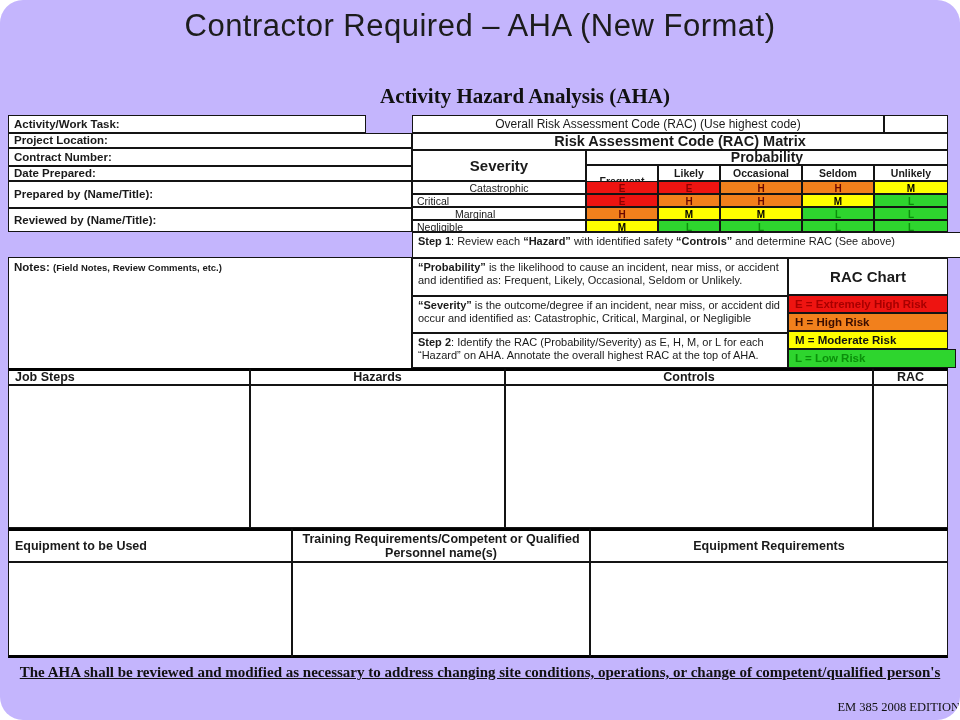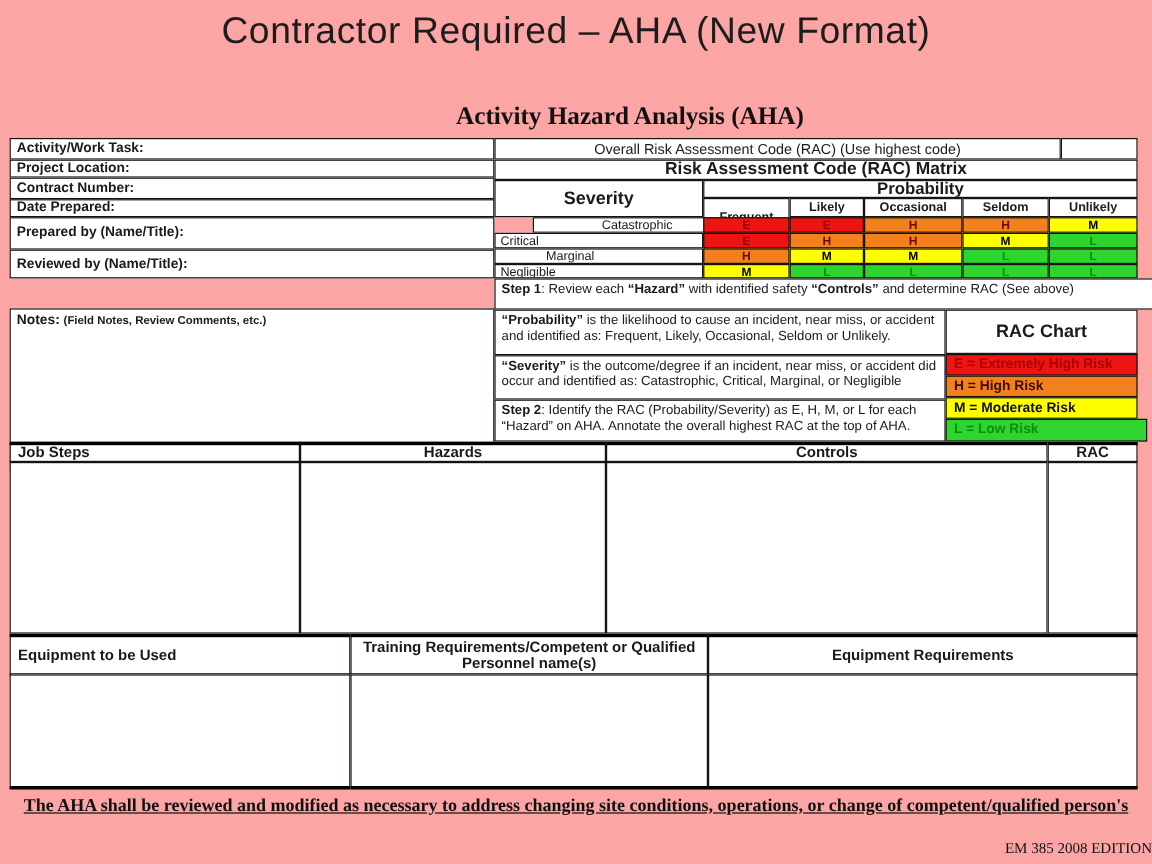--- a/index.html
+++ b/index.html
@@ -1,17 +1,17 @@
 <!DOCTYPE html>
 <html><head>
 <meta charset="utf-8">
 <style>
   html,body{margin:0;padding:0;background:#fff;}
-  .slide{position:relative;width:960px;height:720px;background:#fca5a5;overflow:hidden;
-         font-family:"Liberation Sans",sans-serif;color:#1a1a1a;}
+  .slide{position:relative;width:960px;height:720px;background:#c4b5fd;overflow:hidden;
+         font-family:"Liberation Sans",sans-serif;color:#1a1a1a;border-radius:23px;}
   .slide-title{position:absolute;top:8px;left:0;width:960px;text-align:center;
                font-size:31px;font-weight:400;color:#1c1c1c;letter-spacing:0.5px;}
   .form-heading{position:absolute;top:84px;left:90px;right:0;text-align:center;
                 font-family:"Liberation Serif",serif;font-weight:bold;font-size:21px;color:#111;}
   .form{position:absolute;left:8px;top:115px;width:940px;height:543px;}
   .cell{position:absolute;box-sizing:border-box;border:1px solid #141414;background:#fff;
         font-size:11.5px;line-height:13px;overflow:hidden;}
   .vcenter{display:flex;align-items:center;}
   .hcenter{display:flex;align-items:center;justify-content:center;text-align:center;}
   .lbl{font-weight:bold;padding-left:5px;}
@@ -41,21 +41,21 @@
 </head>
 <body>
 
 <div class="slide">
 
   <div class="slide-title">Contractor Required – AHA (New Format)</div>
   <div class="form-heading">Activity Hazard Analysis (AHA)</div>
 
   <div class="form">
 
-    <div class="cell vcenter lbl" style="left:0;top:0;width:404px;height:18px;">Activity/Work Task:</div>
+    <div class="cell vcenter lbl" style="left:0;top:0;width:358px;height:18px;">Activity/Work Task:</div>
     <div class="cell vcenter lbl" style="left:0;top:18px;width:404px;height:15px;">Project Location:</div>
     <div class="cell vcenter lbl" style="left:0;top:33px;width:404px;height:18px;">Contract Number:</div>
     <div class="cell vcenter lbl" style="left:0;top:51px;width:404px;height:15px;">Date Prepared:</div>
     <div class="cell vcenter lbl" style="left:0;top:66px;width:404px;height:27px;">Prepared by (Name/Title):</div>
     <div class="cell vcenter lbl" style="left:0;top:93px;width:404px;height:24px;">Reviewed by (Name/Title):</div>
     <div class="cell notes-cell" style="left:0;top:117px;width:404px;height:136px;margin-top:25px;">
       <span class="notes-lbl">Notes:</span>
       <span class="notes-hint">(Field Notes, Review Comments, etc.)</span>
     </div>
 
@@ -65,21 +65,21 @@
     <div class="cell hcenter mtitle" style="left:404px;top:18px;width:536px;height:17px;">Risk Assessment Code (RAC) Matrix</div>
 
     <div class="cell hcenter sev" style="left:404px;top:35px;width:174px;height:31px;">Severity</div>
     <div class="cell hcenter prob" style="left:578px;top:35px;width:362px;height:15px;">Probability</div>
     <div class="cell hcenter pcol" style="left:578px;top:50px;width:72px;height:32px;">Frequent</div>
     <div class="cell hcenter pcol" style="left:650px;top:50px;width:62px;height:16px;">Likely</div>
     <div class="cell hcenter pcol" style="left:712px;top:50px;width:82px;height:16px;">Occasional</div>
     <div class="cell hcenter pcol" style="left:794px;top:50px;width:72px;height:16px;">Seldom</div>
     <div class="cell hcenter pcol" style="left:866px;top:50px;width:74px;height:16px;">Unlikely</div>
 
-    <div class="cell srow" style="left:404px;top:66px;width:174px;height:13px;text-align:center;padding-left:0;margin-left:32px;">Catastrophic</div>
+    <div class="cell srow" style="left:404px;top:66px;width:174px;height:13px;text-align:center;padding-left:0;">Catastrophic</div>
     <div class="cell rac-cell" style="left: 578px; top: 66px; width: 72px; height: 13px; background: rgb(238, 20, 17); color: rgb(143, 0, 0);">E</div>
     <div class="cell rac-cell" style="left: 650px; top: 66px; width: 62px; height: 13px; background: rgb(238, 20, 17); color: rgb(143, 0, 0);">E</div>
     <div class="cell rac-cell" style="left: 712px; top: 66px; width: 82px; height: 13px; background: rgb(242, 128, 28); color: rgb(107, 8, 0);">H</div>
     <div class="cell rac-cell" style="left: 794px; top: 66px; width: 72px; height: 13px; background: rgb(242, 128, 28); color: rgb(107, 8, 0);">H</div>
     <div class="cell rac-cell" style="left: 866px; top: 66px; width: 74px; height: 13px; background: rgb(255, 255, 0); color: rgb(0, 0, 0);">M</div>
 
     <div class="cell srow" style="left:404px;top:79px;width:174px;height:13px;">Critical</div>
     <div class="cell rac-cell" style="left: 578px; top: 79px; width: 72px; height: 13px; background: rgb(238, 20, 17); color: rgb(143, 0, 0);">E</div>
     <div class="cell rac-cell" style="left: 650px; top: 79px; width: 62px; height: 13px; background: rgb(242, 128, 28); color: rgb(107, 8, 0);">H</div>
     <div class="cell rac-cell" style="left: 712px; top: 79px; width: 82px; height: 13px; background: rgb(242, 128, 28); color: rgb(107, 8, 0);">H</div>

